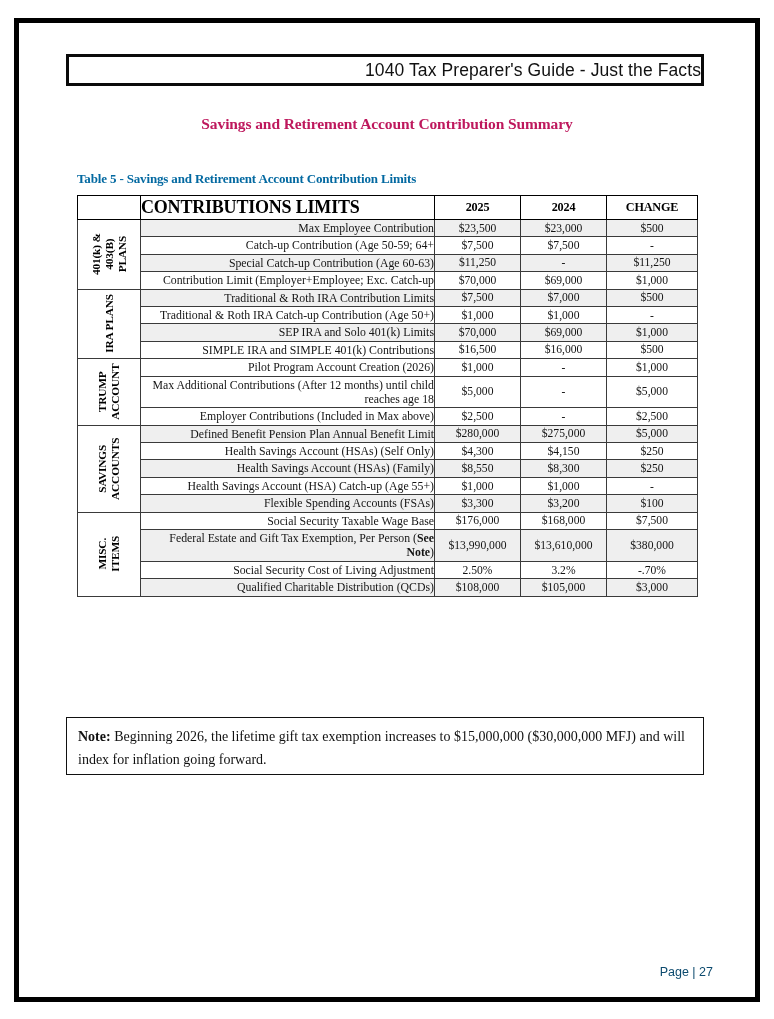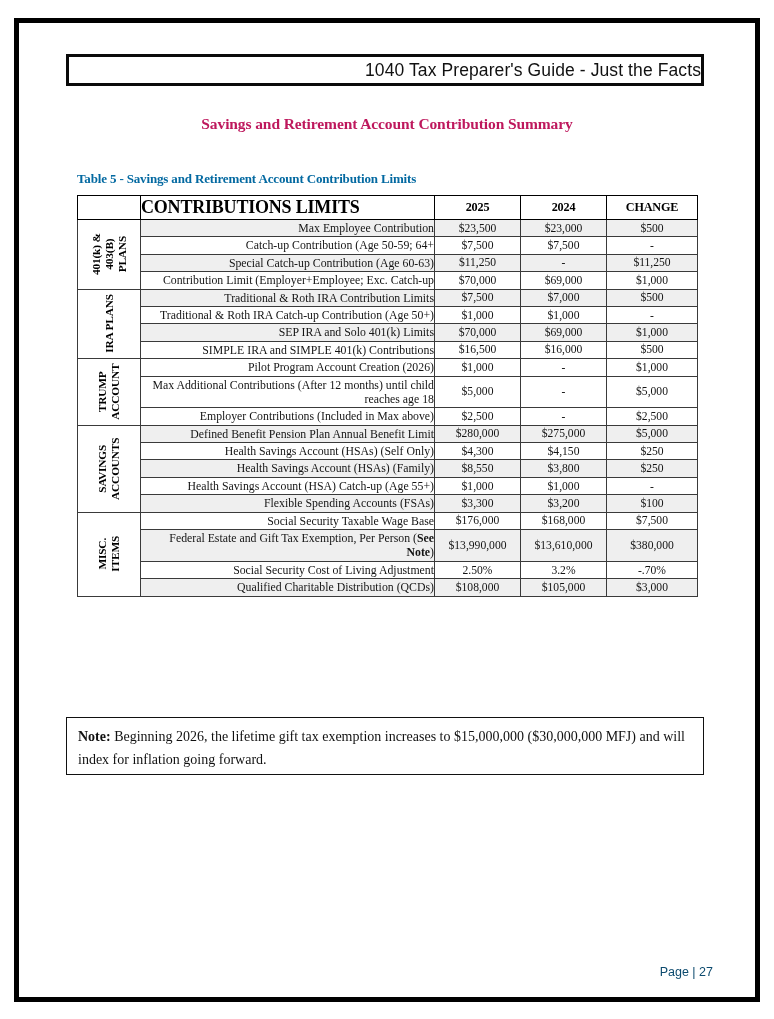--- a/index.html
+++ b/index.html
@@ -270,21 +270,21 @@
         </tr>
         <tr class="plain">
           <td class="item-cell">Health Savings Account (HSAs) (Self Only)</td>
           <td class="val-cell">$4,300</td>
           <td class="val-cell">$4,150</td>
           <td class="val-cell">$250</td>
         </tr>
         <tr class="shaded">
           <td class="item-cell">Health Savings Account (HSAs) (Family)</td>
           <td class="val-cell">$8,550</td>
-          <td class="val-cell">$3,800</td>
+          <td class="val-cell">$8,300</td>
           <td class="val-cell">$250</td>
         </tr>
         <tr class="plain">
           <td class="item-cell">Health Savings Account (HSA) Catch-up (Age 55+)</td>
           <td class="val-cell">$1,000</td>
           <td class="val-cell">$1,000</td>
           <td class="val-cell">-</td>
         </tr>
         <tr class="shaded sec-end">
           <td class="item-cell">Flexible Spending Accounts (FSAs)</td>

